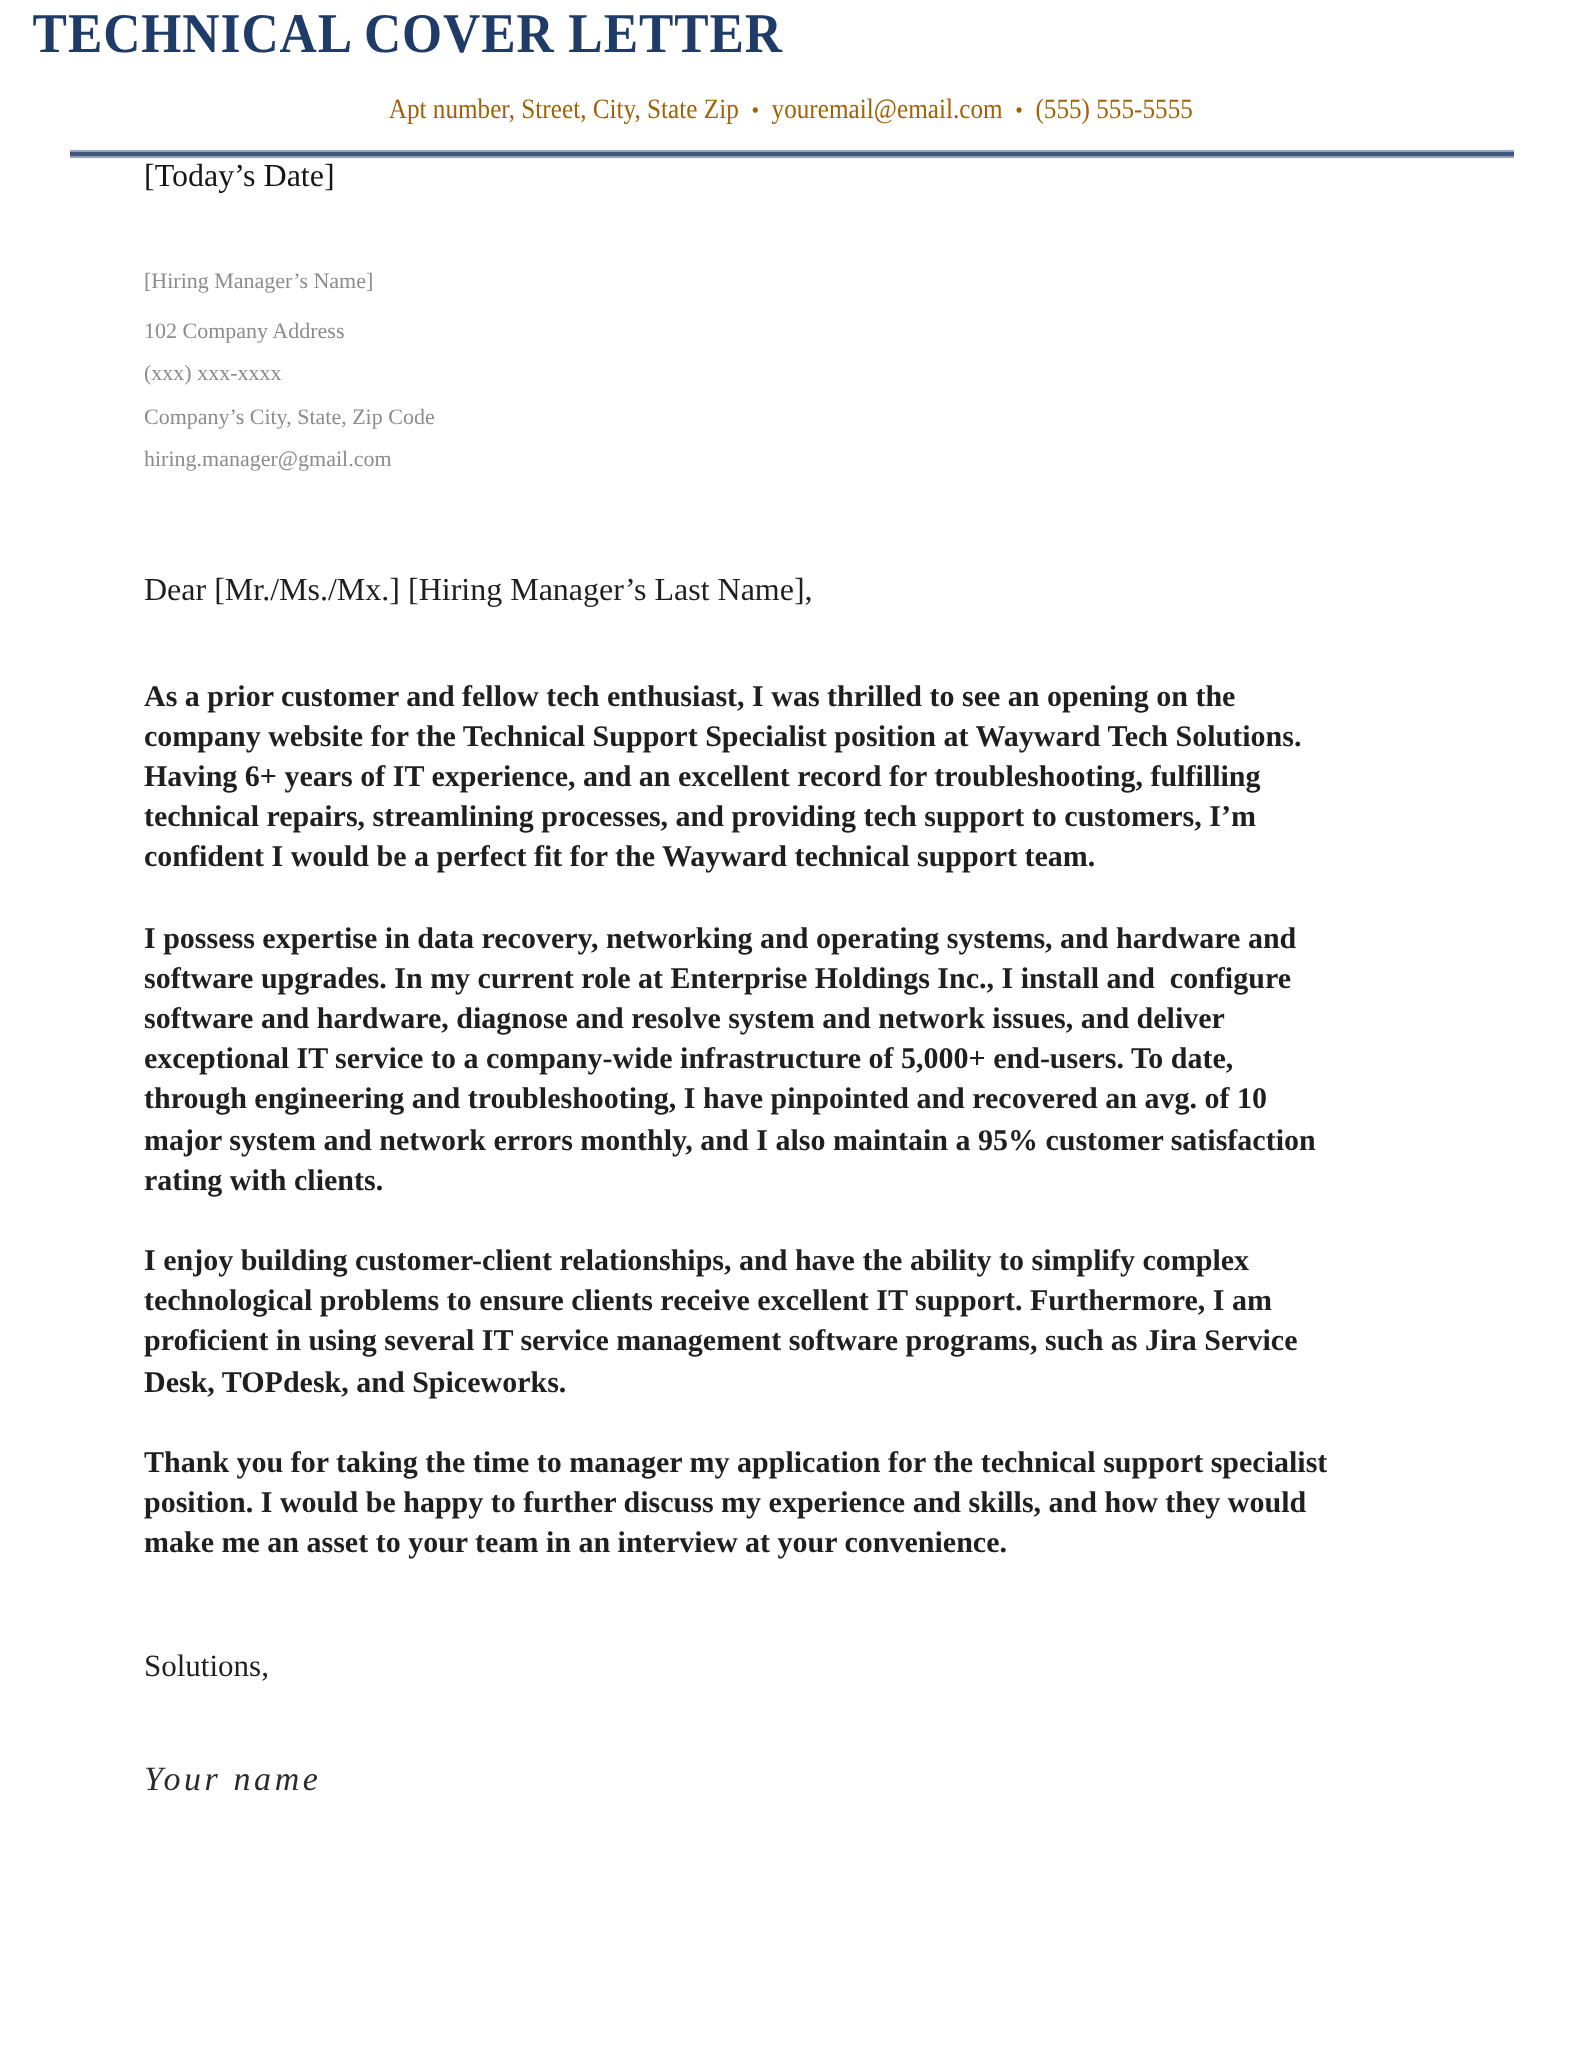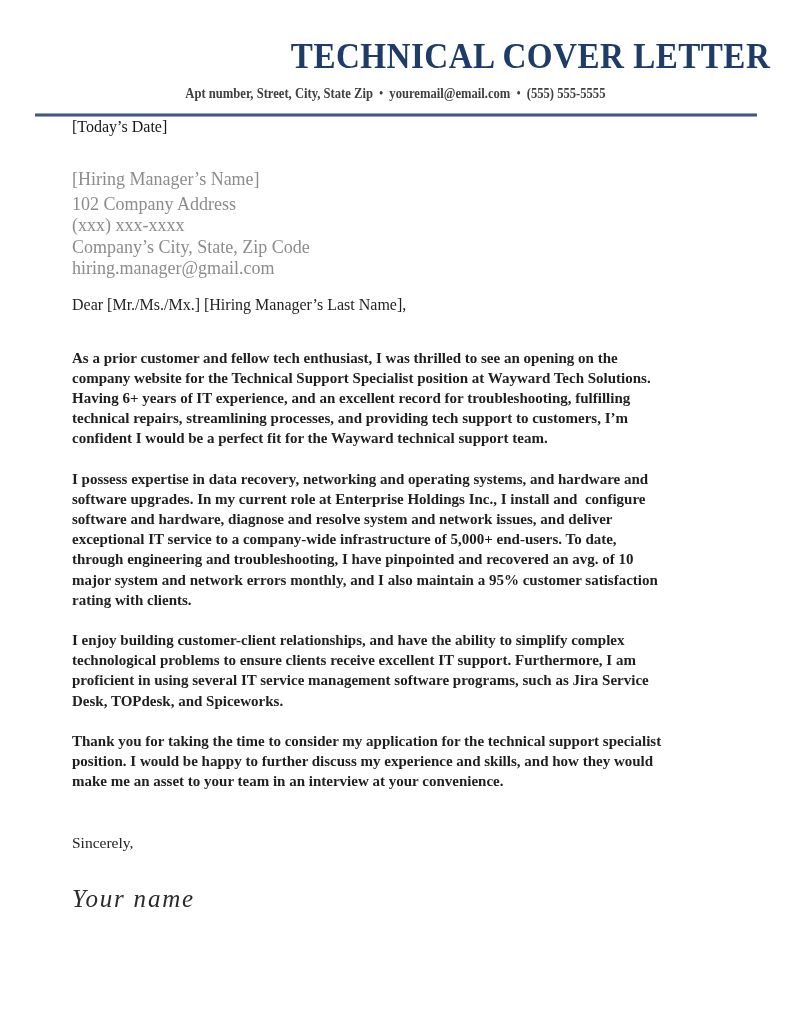--- a/index.html
+++ b/index.html
@@ -15,41 +15,40 @@
     width: 791px;
     height: 1024px;
     font-family: "Liberation Serif", serif;
     color: var(--ink);
     overflow: hidden;
   }
   .page { position: relative; width: 791px; height: 1024px; background: #ffffff; }
 
   
   .title {
-    padding-top: 38px;
-    text-align: right;
-    font-size: 36px;
+    text-align: left;
+    font-size: 28px;
     line-height: 36px;
     font-weight: bold;
     color: var(--accent);
     white-space: nowrap;
   }
   .title .squeeze {
     display: inline-block;
     transform: scaleX(0.92);
     transform-origin: center;
     letter-spacing: 0.5px;
   }
   .contact {
     margin-top: 12px;
     text-align: center;
     font-size: 14px;
     line-height: 16px;
-    font-weight: bold;
-    color: #404040;
+    font-weight: normal;
+    color: #a16207;
     white-space: nowrap;
   }
   .contact .squeeze {
     display: inline-flex;
     align-items: center;
     gap: 7px;
     transform: scaleX(0.9);
     transform-origin: center;
   }
   .contact .bullet {
@@ -73,45 +72,45 @@
     line-height: 20.2px;
   }
   .date {
     font-size: 16px;
     line-height: 20px;
     color: #161616;
   }
   .recipient {
     margin-top: 32px;
     color: var(--muted);
-    font-size: 18px;
+    font-size: 11px;
     line-height: 21.5px;
   }
   .recipient .r-name { margin-bottom: 3px; }
   .greeting {
-    margin-top: 15px;
+    margin-top: 44px;
     font-size: 16px;
     line-height: 20px;
   }
   .para {
     margin-top: 20px;
     white-space: pre-wrap;
     color: var(--ink);
     font-weight: bold;
   }
   .para.first { margin-top: 33px; }
   .closing {
     margin-top: 42px;
     font-size: 15.5px;
     line-height: 20px;
   }
   .signature {
     margin-top: 34px;
     font-style: italic;
-    font-size: 25px;
+    font-size: 17px;
     line-height: 24px;
     letter-spacing: 1.8px;
     color: #2b2b2b;
   }
 </style>
 </head>
 <body>
 
 <div class="page">
 
@@ -157,22 +156,22 @@
 exceptional IT service to a company-wide infrastructure of 5,000+ end-users. To date,
 through engineering and troubleshooting, I have pinpointed and recovered an avg. of 10
 major system and network errors monthly, and I also maintain a 95% customer satisfaction
 rating with clients.</p>
 
     <p class="para">I enjoy building customer-client relationships, and have the ability to simplify complex
 technological problems to ensure clients receive excellent IT support. Furthermore, I am
 proficient in using several IT service management software programs, such as Jira Service
 Desk, TOPdesk, and Spiceworks.</p>
 
-    <p class="para">Thank you for taking the time to consider my application for the technical support specialist
+    <p class="para">Thank you for taking the time to manager my application for the technical support specialist
 position. I would be happy to further discuss my experience and skills, and how they would
 make me an asset to your team in an interview at your convenience.</p>
 
-    <p class="closing">Sincerely,</p>
+    <p class="closing">Solutions,</p>
 
     <p class="signature">Your name</p>
 
   </main>
 </div>
 
 </body></html>

